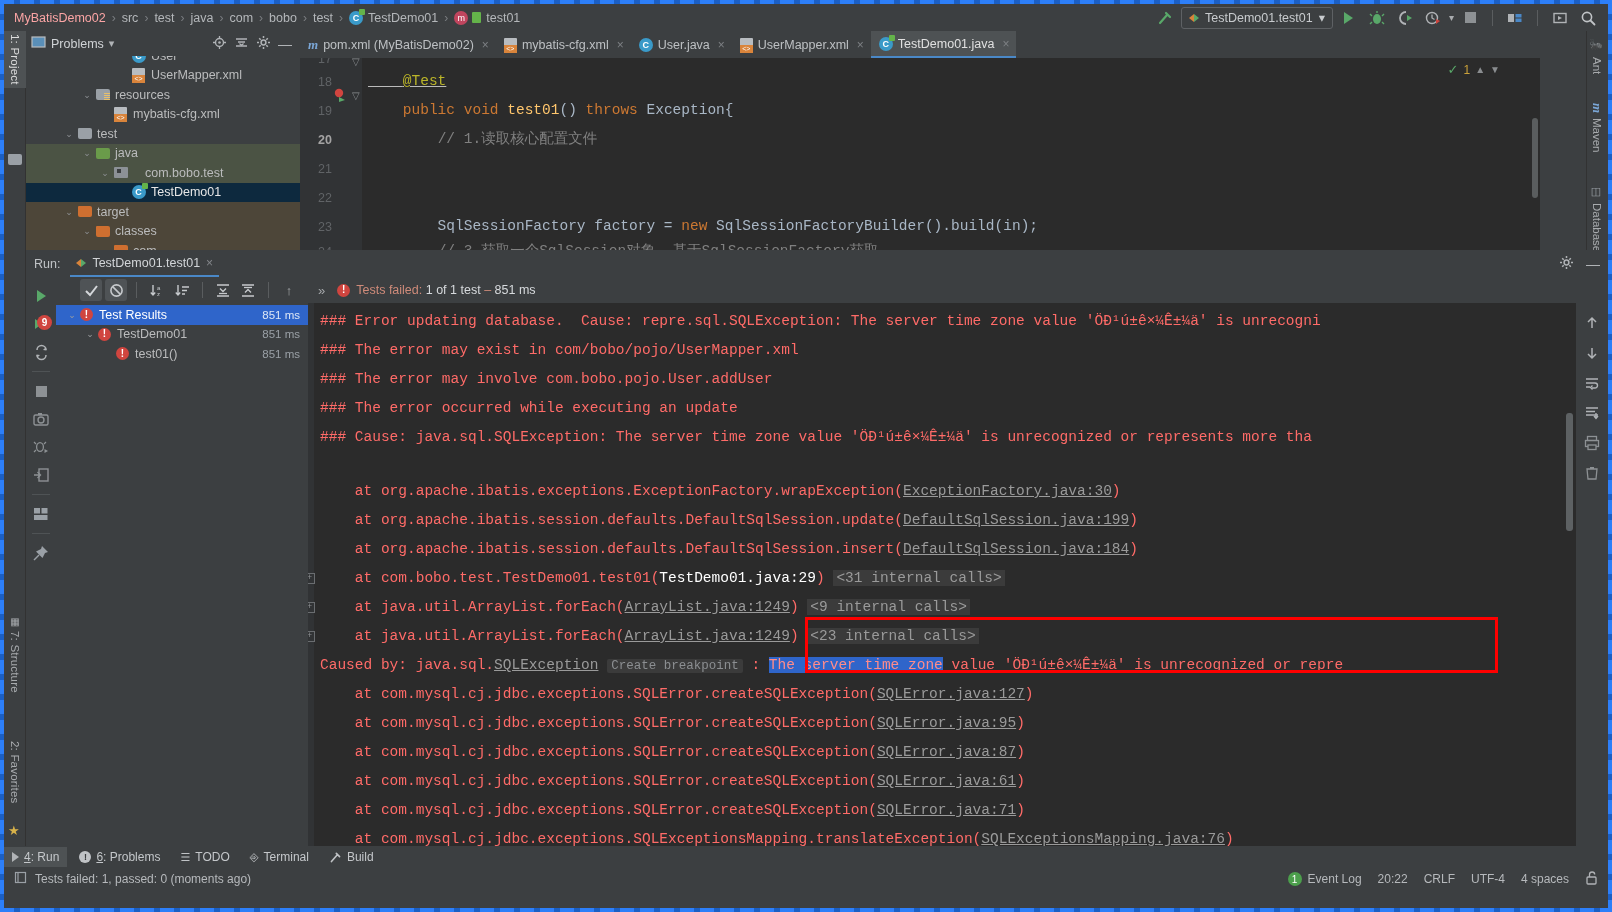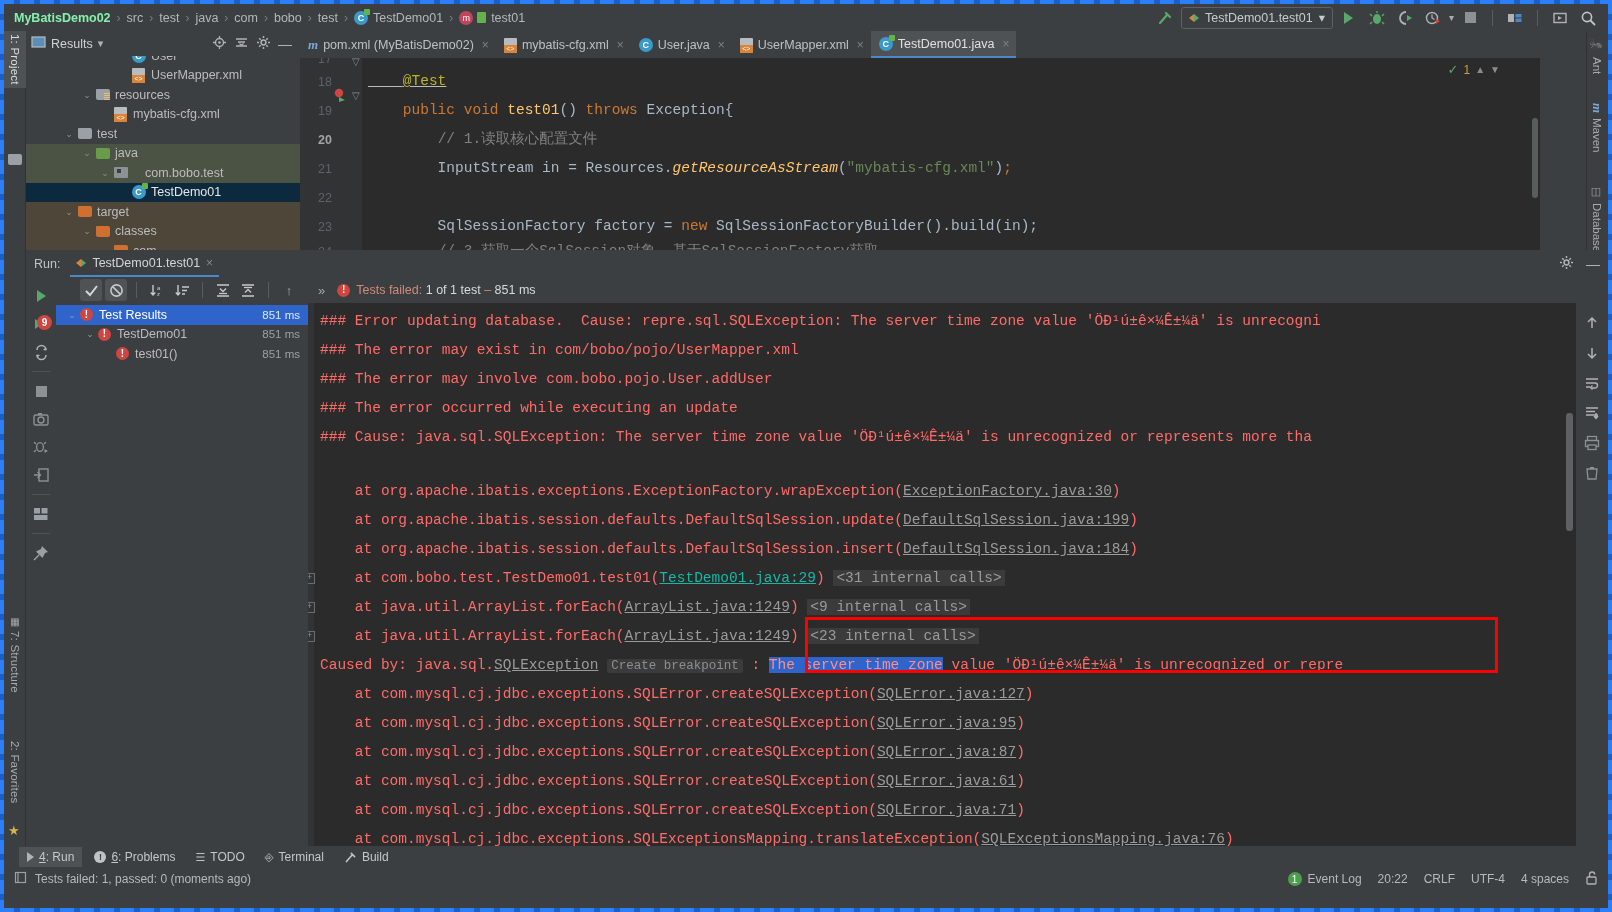--- a/index.html
+++ b/index.html
@@ -26,21 +26,21 @@
     background: repeating-linear-gradient(180deg,#2d7ff9 0 14px, #1b5fc4 14px 20px); }
   .frame-bottom { position: absolute; left: 0; bottom: 0; width: 1612px; height: 4px;
     background: repeating-linear-gradient(90deg,#2d7ff9 0 14px, #1b5fc4 14px 20px); }
 
   
   #navbar {
     position: absolute; left: 4px; top: 4px; width: 1604px; height: 27px;
     background: #3c3f41; display: flex; align-items: center; padding-left: 10px;
   }
   .crumb { color: #b4b7ba; font-size: 12.5px; display: flex; align-items: center; }
-  .crumb.first { font-weight: bold; color: #86efac; }
+  .crumb.first { font-weight: normal; color: #fca5a5; }
   .crumb-sep { color: #7a7d80; margin: 0 6px; font-size: 12px; }
   .nav-right { margin-left: auto; display: flex; align-items: center; padding-right: 8px; gap: 4px; }
   .runcfg {
     display: flex; align-items: center; gap: 6px; height: 22px;
     border: 1px solid #5e6164; border-radius: 3px; padding: 0 7px; color: #c8cbce; font-size: 12.5px;
   }
   .tbtn { width: 24px; height: 22px; display: flex; align-items: center; justify-content: center; }
 
   
   #left-strip {
@@ -142,40 +142,40 @@
   #status-strip .chev { color: #a6a9ac; font-size: 13px; padding: 0 6px; }
   #status-strip .txt-fail { font-size: 12.5px; color: #cf8b7a; }
   #status-strip .txt-fail b { color: #d7dadd; font-weight: normal; }
 
   #console {
     position: absolute; left: 282px; top: 53px; width: 1268px; height: 543px;
     background: #2b2b2b; overflow: hidden;
   }
   .kline { position: absolute; left: 12px; font-size: 14.5px; line-height: 17px; white-space: pre; color: #ff6b68; }
   .kline .lnk { color: #9a9a9a; text-decoration: underline; }
-  .kline .lnk-b { color: #14b8a6; text-decoration: underline; }
+  .kline .lnk-b { color: #ffffff; }
   .fold { position: absolute; left: -16px; width: 11px; height: 11px; border: 1px solid #6a6d70; color: #8b8e91;
     font-size: 9px; line-height: 9px; text-align: center; top: 3px; }
   .inlay { background: #3b3b3b; color: #8c8f92; padding: 0 4px; border-radius: 2px; font-size: 12.5px; }
   .internal { background: #3b3b3b; color: #9a9a9a; padding: 0 3px; }
   .selblue { background: #2f65ca; color: #ff8c8a; }
   #console-scroll { position: absolute; right: 3px; top: 110px; width: 7px; height: 118px; background: #5d6163; border-radius: 3px; }
   #console-gutter { position: absolute; left: 0; top: 0; width: 6px; height: 543px; background: #313335; }
 
   #console-toolbar { position: absolute; left: 1550px; top: 53px; width: 32px; height: 543px;
     background: #3c3f41; display: flex; flex-direction: column; align-items: center; padding-top: 8px; gap: 6px; }
   .ctb { width: 24px; height: 24px; display: flex; align-items: center; justify-content: center; }
 
   
   #redbox { position: absolute; left: 805px; top: 617px; width: 693px; height: 56px;
     border: 3px solid #ff0000; pointer-events: none; }
 
   
   #bottom-bar { position: absolute; left: 4px; top: 846px; width: 1604px; height: 22px;
-    background: #3c3f41; display: flex; align-items: center; padding-left: 15px; gap: 4px; }
+    background: #3c3f41; display: flex; align-items: center; padding-left: 0; gap: 4px; }
   .bbtn { display: flex; align-items: center; gap: 5px; height: 20px; padding: 0 8px; font-size: 12px; color: #c4c7ca; }
   .bbtn.active { background: #4e5254; }
   .bbtn u { text-decoration: underline; }
 
   
   #status-bar { position: absolute; left: 4px; top: 868px; width: 1604px; height: 22px;
     background: #3c3f41; display: flex; align-items: center; padding: 0 10px; gap: 8px; font-size: 12px; color: #b6b9bc; }
   #status-bar .right { margin-left: auto; display: flex; align-items: center; gap: 16px; }
   .evt-badge { width: 14px; height: 14px; border-radius: 50%; background: #4c9f4c; color: #fff;
     font-size: 10px; display: flex; align-items: center; justify-content: center; }
@@ -360,21 +360,21 @@
   </div>
 </div>
 
 <div id="project-panel">
   <div id="project-header">
     <span>
       <svg width="15" height="14" viewBox="0 0 15 14">
           <rect x="1" y="2" width="13" height="10" fill="#5a8fb8" stroke="#b9bcbf" stroke-width="1.2"></rect>
         </svg>
     </span>
-    <span class="title">Results</span>
+    <span class="title">Problems</span>
     <span style="color:#b0b3b6;font-size:11px;">▾</span>
     <span style="margin-left:auto;display:flex;gap:7px;align-items:center;padding-right:3px;">
       <span>
         <svg width="15" height="15" viewBox="0 0 15 15">
             <circle cx="7.5" cy="7.5" r="4" stroke="#b0b3b6" stroke-width="1.4" fill="none"></circle>
             <circle cx="7.5" cy="7.5" r="1.3" fill="#b0b3b6"></circle>
             <path d="M7.5 1v2.2M7.5 11.8V14M1 7.5h2.2M11.8 7.5H14" stroke="#b0b3b6" stroke-width="1.3"></path>
           </svg>
       </span>
       <span>
@@ -517,21 +517,20 @@
       <div class="lnum cur" style="top: 75px;">20</div>
       <div class="lnum" style="top: 104px;">21</div>
       <div class="lnum" style="top: 133px;">22</div>
       <div class="lnum" style="top: 162px;">23</div>
       <div class="lnum" style="top: 187px;">24</div>
     </div>
   <div id="code-area">
       <div class="cline mono" style="top: 15px; text-decoration: underline;"><span class="txt">    </span><span class="anno">@Test</span></div>
       <div class="cline mono" style="top: 44px;"><span class="txt">    </span><span class="kw">public</span><span class="txt"> </span><span class="kw">void</span><span class="txt"> </span><span class="fn">test01</span><span class="txt">() </span><span class="kw">throws</span><span class="txt"> Exception{</span></div>
       <div class="cline mono" style="top: 73px;"><span class="txt">        </span><span class="cmt">// 1.读取核心配置文件</span></div>
-      <div class="cline mono" style="top: 102px;"><span class="txt">        InputStream in = Resources.</span><span class="mth-i">getResourceAsStream</span><span class="txt">(</span><span class="str">"mybatis-cfg.xml"</span><span class="txt">)</span><span class="kw">;</span></div>
       <div class="cline mono" style="top: 160px;"><span class="txt">        SqlSessionFactory factory = </span><span class="kw">new</span><span class="txt"> SqlSessionFactoryBuilder().build(in);</span></div>
       <div class="cline mono" style="top: 185px;"><span class="txt">        </span><span class="cmt">// 3.获取一个SqlSession对象  基于SqlSessionFactory获取</span></div>
     </div>
   <div id="editor-scroll"></div>
   <div id="inspect-widget">
     <span style="color:#59a869;font-size:13px;">✓</span>
     <span style="color:#c9a13a;">1</span>
     <span style="color:#8a8d90;font-size:10px;">▲</span>
     <span style="color:#8a8d90;font-size:10px;">▼</span>
   </div>

